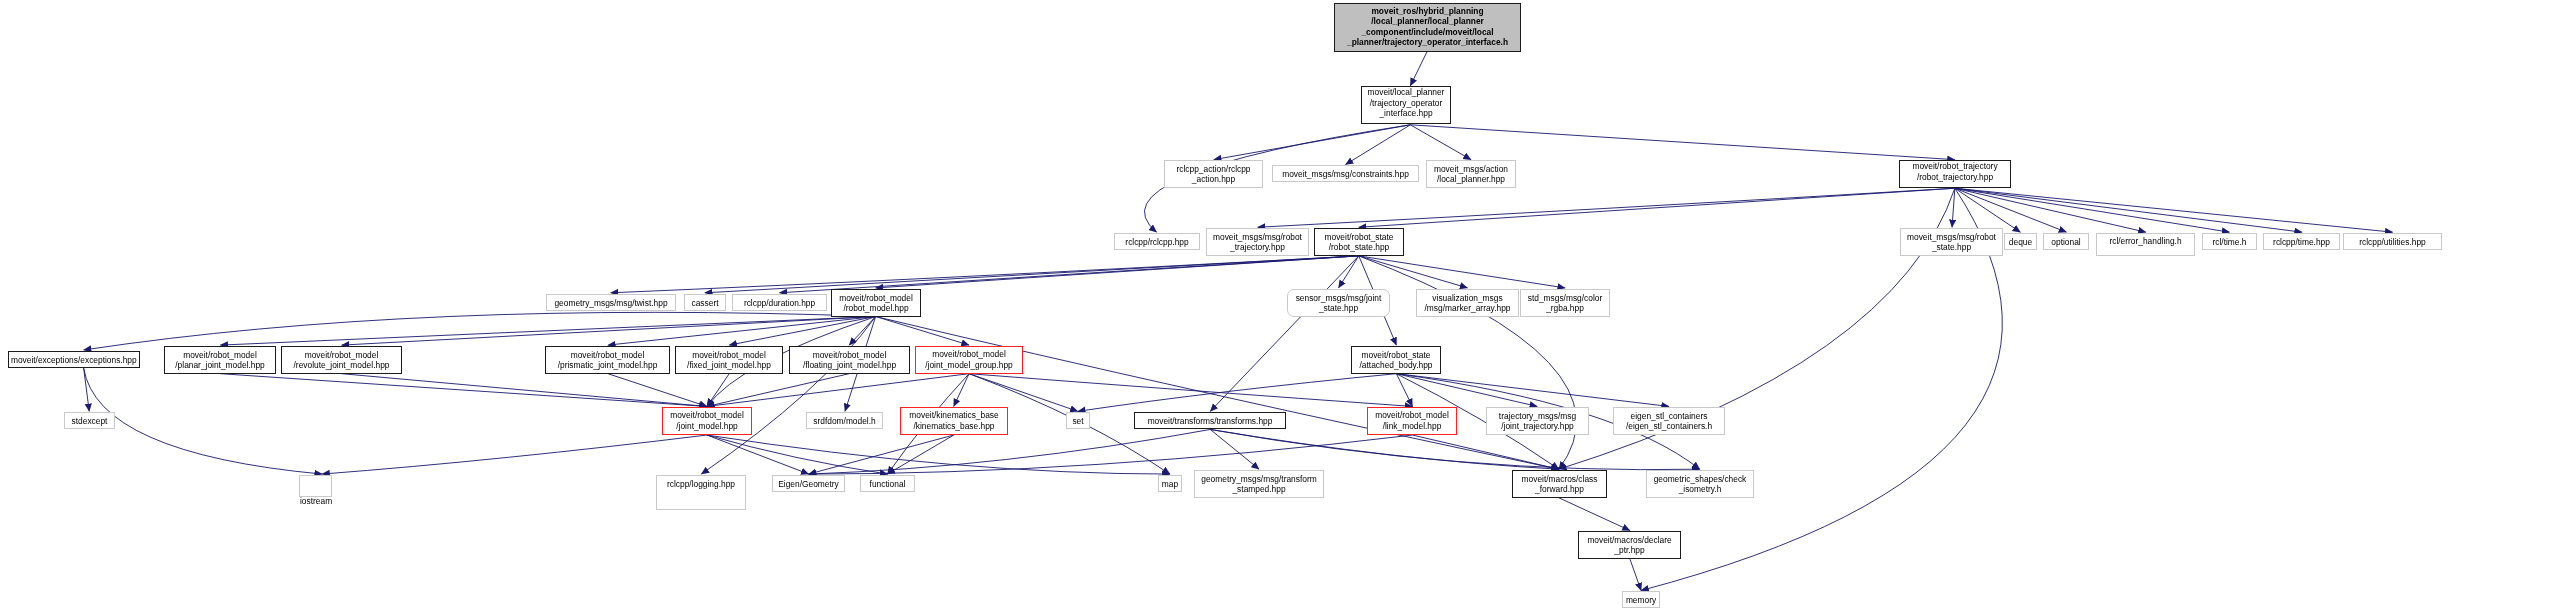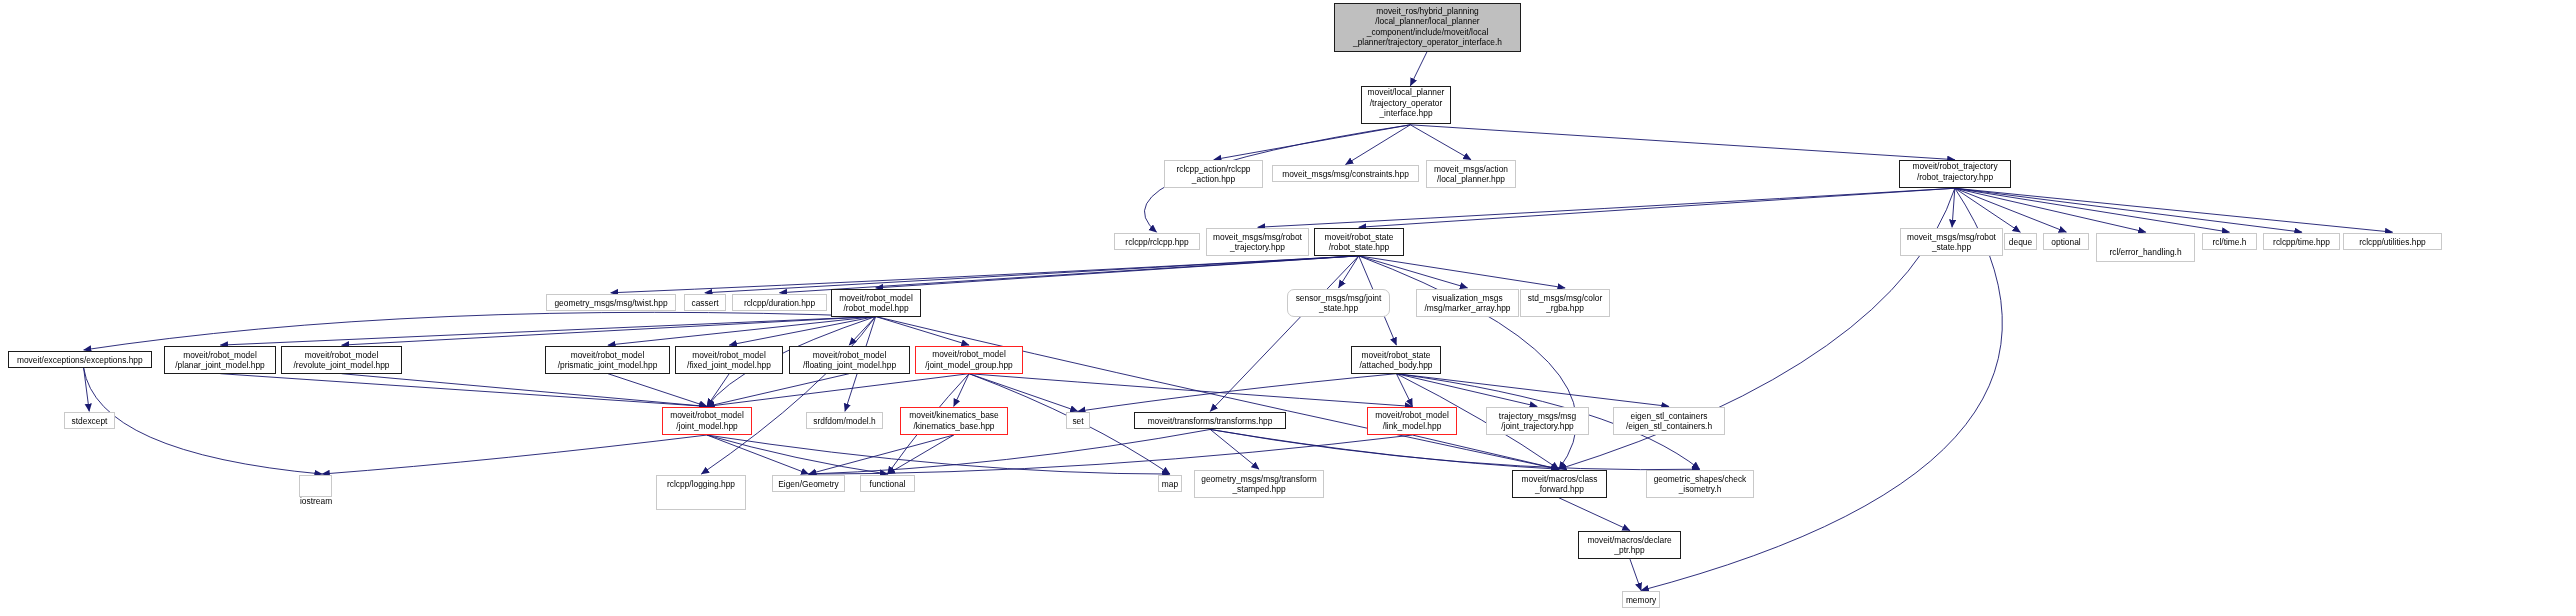--- a/index.html
+++ b/index.html
@@ -17,21 +17,21 @@
     background:#ffffff;
     border:0.7px solid #c9c9c9;
     color:#000000;
     font-size:8.4px;line-height:10.5px;
     text-align:center;
     white-space:nowrap;
     z-index:2;
   }
   .node.linked{border:0.7px solid #1c1c1c;}
   .node.truncated{border:1.4px solid #ff2020;}
-  .node.root{background:#bfbfbf;border:1.4px solid #1c1c1c;font-weight:normal;}
+  .node.root{background:#bfbfbf;border:1.4px solid #1c1c1c;font-weight:bold;}
   .node .ln{display:block;}
 </style>
 </head>
 <body>
 
 <div id="canvas">
   <svg id="edge-layer" xmlns="http://www.w3.org/2000/svg" viewBox="0 0 3695 885">
     <defs>
       <marker id="arrowhead" markerWidth="10" markerHeight="9" refX="8.5" refY="4" orient="auto">
         <path d="M0,0 L9,4 L0,8 z" fill="#1a1a70"></path>
@@ -152,21 +152,21 @@
       <div class="node " title="moveit_msgs/msg/robot_state.hpp" style="left: 1900px; top: 228px; width: 103px; height: 28px; padding-top: 2.8px;">
         <span class="ln">moveit_msgs/msg/robot</span>
         <span class="ln">_state.hpp</span>
       </div>
       <div class="node " title="deque" style="left: 2004px; top: 233px; width: 33px; height: 17.4px; padding-top: 2.8px;">
         <span class="ln">deque</span>
       </div>
       <div class="node " title="optional" style="left: 2043px; top: 233px; width: 46px; height: 17.4px; padding-top: 2.8px;">
         <span class="ln">optional</span>
       </div>
-      <div class="node " title="rcl/error_handling.h" style="left: 2096px; top: 233px; width: 99px; height: 29px; padding-top: 13px;">
+      <div class="node " title="rcl/error_handling.h" style="left: 2096px; top: 233px; width: 99px; height: 23px; padding-top: 2px;">
         <span class="ln">rcl/error_handling.h</span>
       </div>
       <div class="node " title="rcl/time.h" style="left: 2202px; top: 233px; width: 55px; height: 17.4px; padding-top: 2.8px;">
         <span class="ln">rcl/time.h</span>
       </div>
       <div class="node " title="rclcpp/time.hpp" style="left: 2263px; top: 233px; width: 77px; height: 17.4px; padding-top: 2.8px;">
         <span class="ln">rclcpp/time.hpp</span>
       </div>
       <div class="node " title="rclcpp/utilities.hpp" style="left: 2343px; top: 233px; width: 99px; height: 17.4px; padding-top: 2.8px;">
         <span class="ln">rclcpp/utilities.hpp</span>
@@ -189,21 +189,21 @@
         <span class="ln">_state.hpp</span>
       </div>
       <div class="node " title="visualization_msgs/msg/marker_array.hpp" style="left: 1416px; top: 289px; width: 103px; height: 28px; padding-top: 2.8px;">
         <span class="ln">visualization_msgs</span>
         <span class="ln">/msg/marker_array.hpp</span>
       </div>
       <div class="node " title="std_msgs/msg/color_rgba.hpp" style="left: 1520px; top: 289px; width: 90px; height: 28px; padding-top: 2.8px;">
         <span class="ln">std_msgs/msg/color</span>
         <span class="ln">_rgba.hpp</span>
       </div>
-      <div class="node linked" title="moveit/exceptions/exceptions.hpp" style="left: 7.8px; top: 351px; width: 144px; height: 17.4px; padding-top: 2.8px;">
+      <div class="node linked" title="moveit/exceptions/exceptions.hpp" style="left: 7.8px; top: 351px; width: 132px; height: 17.4px; padding-top: 2.8px;">
         <span class="ln">moveit/exceptions/exceptions.hpp</span>
       </div>
       <div class="node linked" title="moveit/robot_model/planar_joint_model.hpp" style="left: 164px; top: 346px; width: 112px; height: 28px; padding-top: 2.8px;">
         <span class="ln">moveit/robot_model</span>
         <span class="ln">/planar_joint_model.hpp</span>
       </div>
       <div class="node linked" title="moveit/robot_model/revolute_joint_model.hpp" style="left: 281px; top: 346px; width: 121px; height: 28px; padding-top: 2.8px;">
         <span class="ln">moveit/robot_model</span>
         <span class="ln">/revolute_joint_model.hpp</span>
       </div>

